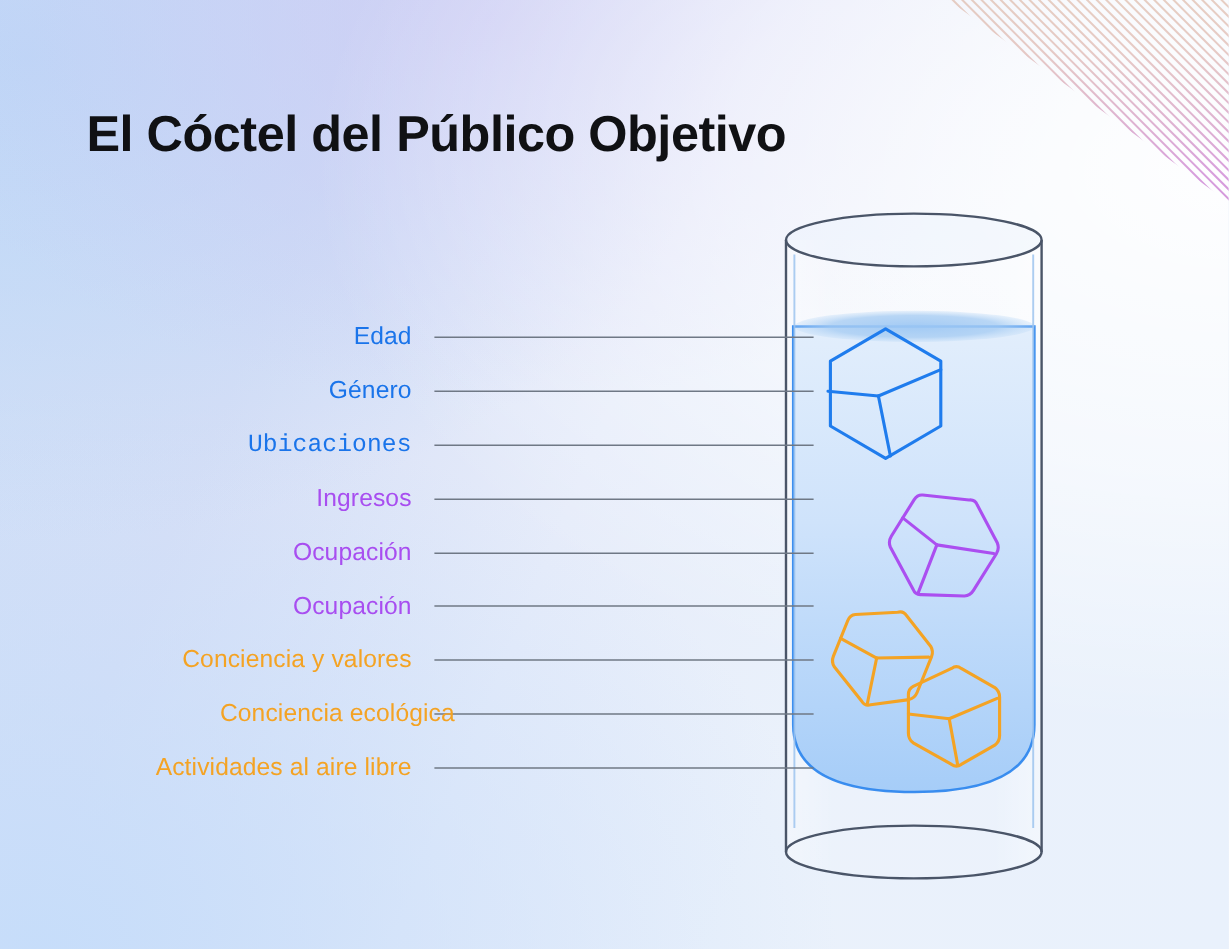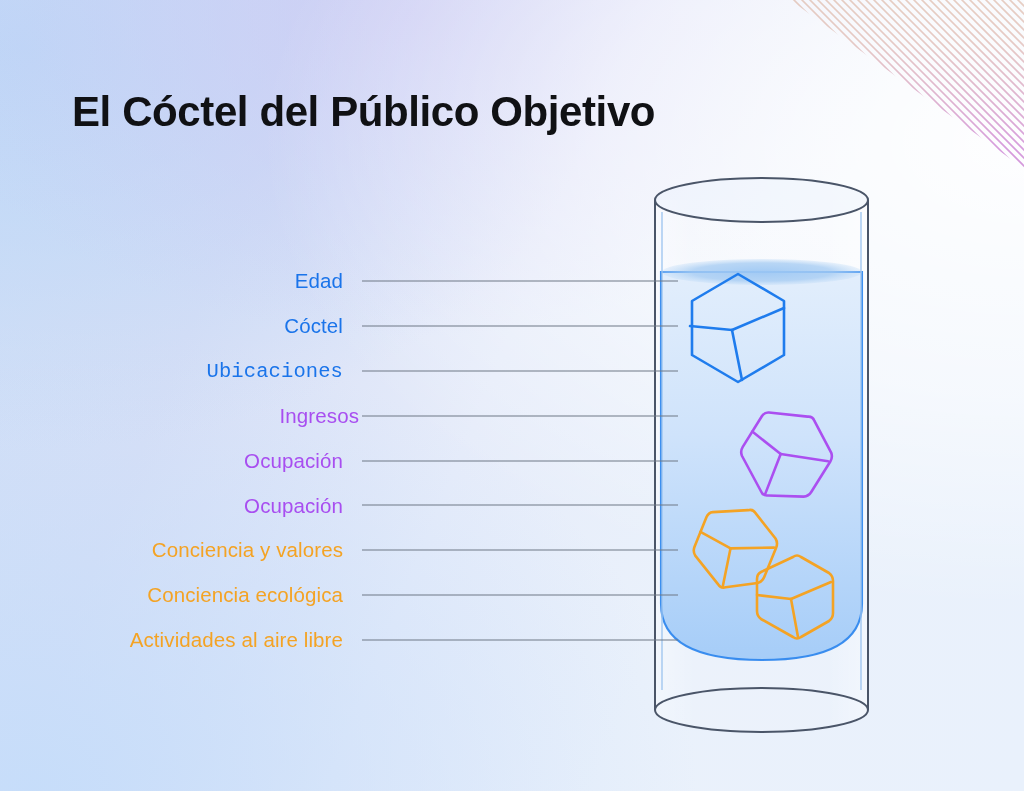--- a/index.html
+++ b/index.html
@@ -223,38 +223,38 @@
         <path d="M -4 2 L 3 40"></path>
       </g>
     </g>
   </svg>
 
   <div id="labels">
       <div class="label-row" style="top: 268px;">
         <span class="label-text grp-blue">Edad</span>
       </div>
       <div class="label-row" style="top: 313px;">
-        <span class="label-text grp-blue">Cóctel</span>
+        <span class="label-text grp-blue">Género</span>
       </div>
       <div class="label-row" style="top: 358px; font-family: Liberation Mono, monospace;">
         <span class="label-text grp-blue">Ubicaciones</span>
       </div>
-      <div class="label-row" style="top: 403px; padding-left: 16px;">
+      <div class="label-row" style="top: 403px;">
         <span class="label-text grp-purple">Ingresos</span>
       </div>
       <div class="label-row" style="top: 448px;">
         <span class="label-text grp-purple">Ocupación</span>
       </div>
       <div class="label-row" style="top: 492px; align-items: flex-end;">
         <span class="label-text grp-purple">Ocupación</span>
       </div>
       <div class="label-row" style="top: 537px;">
         <span class="label-text grp-orange">Conciencia y valores</span>
       </div>
-      <div class="label-row" style="top: 582px;">
+      <div class="label-row" style="top: 582px; padding-left: 36px;">
         <span class="label-text grp-orange">Conciencia ecológica</span>
       </div>
       <div class="label-row" style="top: 627px;">
         <span class="label-text grp-orange">Actividades al aire libre</span>
       </div>
     </div>
 
 </div>
 
 </body></html>

